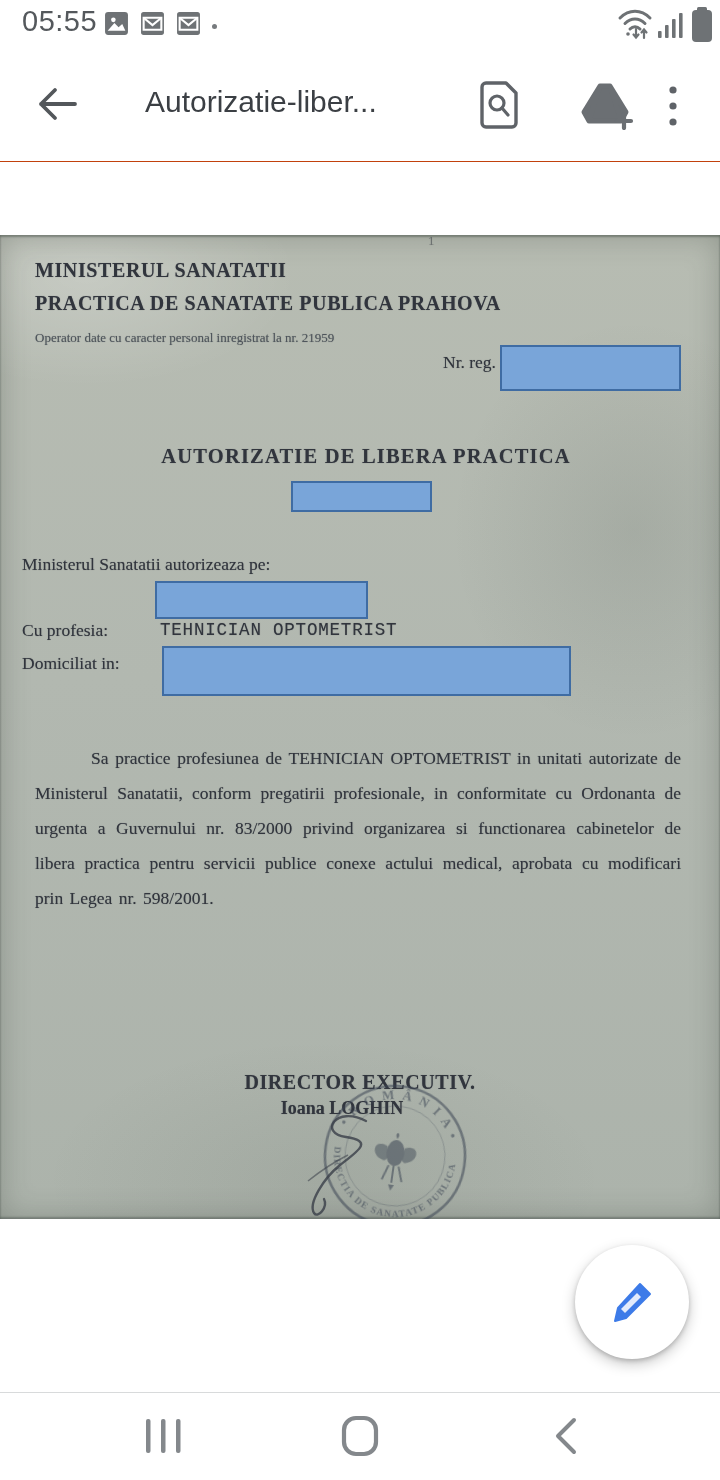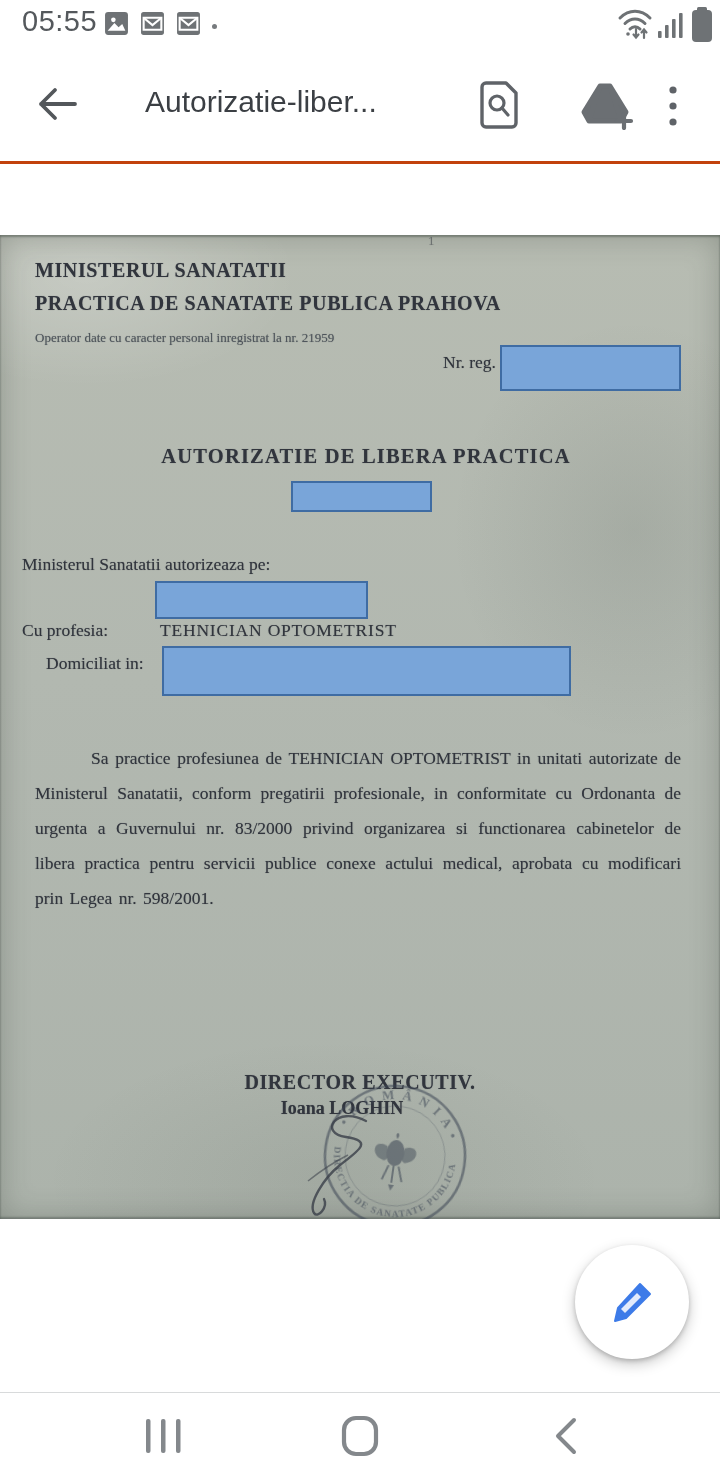--- a/index.html
+++ b/index.html
@@ -8,21 +8,21 @@
   .abs{position:absolute;}
 
   
   .statusbar{position:absolute;left:0;top:0;width:720px;height:48px;background:#fff;}
   .time{left:22px;top:5px;font-size:29px;color:#54585c;letter-spacing:.5px;}
   .notif-ico{top:11px;width:25px;height:25px;}
   .tiny-dot{left:212px;top:24px;width:5px;height:5px;border-radius:50%;background:#777b7e;}
 
   
   .appbar{position:absolute;left:0;top:48px;width:720px;height:113px;background:#fff;
-          border-bottom:3px solid #c2410c;}
+          border-bottom:1px solid #c2410c;}
   .appbar-title{left:145px;top:37px;font-size:30px;color:#3b3f44;}
 
   
   .doc{position:absolute;left:0;top:235px;width:720px;height:984px;overflow:hidden;
        background:
          radial-gradient(ellipse 300px 160px at 12% 4%, rgba(255,255,255,.22), rgba(255,255,255,0) 70%),
          radial-gradient(ellipse 260px 300px at 88% 30%, rgba(40,50,45,.10), rgba(40,50,45,0) 70%),
          radial-gradient(ellipse 400px 200px at 45% 96%, rgba(40,50,40,.08), rgba(40,50,40,0) 70%),
          linear-gradient(180deg,#b7bcb2 0%,#b2b8b0 45%,#acb3ab 100%);
        box-shadow:inset 0 0 30px rgba(45,55,48,.28), inset 0 2px 2px rgba(30,40,35,.35), inset 0 -2px 2px rgba(30,40,35,.3);
@@ -121,23 +121,23 @@
     <span class="abs dt" style="left:443px;top:117px;font-size:17.5px;">Nr. reg.</span>
     <div class="abs redact" style="left:500px;top:110px;width:181px;height:46px;"></div>
 
     <span class="abs dt doc-title" style="top:210px;">AUTORIZATIE DE LIBERA PRACTICA</span>
     <div class="abs redact" style="left:291px;top:246px;width:141px;height:31px;"></div>
 
     <span class="abs dt" style="left:22px;top:319px;font-size:17.5px;">Ministerul Sanatatii autorizeaza pe:</span>
     <div class="abs redact" style="left:155px;top:346px;width:213px;height:38px;"></div>
 
     <span class="abs dt" style="left:22px;top:385px;font-size:17.5px;">Cu profesia:</span>
-    <span class="abs dt" style="left:160px;top:385px;font-size:17.5px;letter-spacing:.8px;">TEHNICIAN  OPTOMETRIST</span>
+    <span class="abs dt" style="left:160px;top:385px;font-size:17.5px;letter-spacing:.8px;font-family:Liberation Mono, monospace;">TEHNICIAN  OPTOMETRIST</span>
 
-    <span class="abs dt" style="left:22px;top:418px;font-size:17.5px;margin-left:24px;">Domiciliat in:</span>
+    <span class="abs dt" style="left:22px;top:418px;font-size:17.5px;">Domiciliat in:</span>
     <div class="abs redact" style="left:162px;top:411px;width:409px;height:50px;"></div>
 
     <div class="abs dt doc-body" style="left:35px;top:506px;width:646px;">Sa practice profesiunea de TEHNICIAN OPTOMETRIST in unitati autorizate de Ministerul Sanatatii, conform pregatirii profesionale, in conformitate cu Ordonanta de urgenta a Guvernului nr. 83/2000 privind organizarea si functionarea cabinetelor de libera practica pentru servicii publice conexe actului medical, aprobata cu modificari prin Legea nr. 598/2001.</div>
 
     <span class="abs dt" style="left:0;top:836px;width:720px;text-align:center;font-weight:bold;font-size:20px;letter-spacing:.6px;">DIRECTOR EXECUTIV.</span>
     <span class="abs dt" style="left:0;top:863px;width:720px;text-align:center;font-weight:bold;font-size:18px;transform:translateX(-18px);">Ioana LOGHIN</span>
 
     <svg class="abs" style="left:320px;top:846px;width:150px;height:150px;opacity:.55;filter:blur(.5px);transform:rotate(8deg);" viewBox="0 0 150 150">
       <circle cx="75" cy="75" r="70" fill="none" stroke="#3c4554" stroke-width="2.6"></circle>
       <circle cx="75" cy="75" r="50" fill="none" stroke="#3c4554" stroke-width="1" opacity=".5"></circle>

